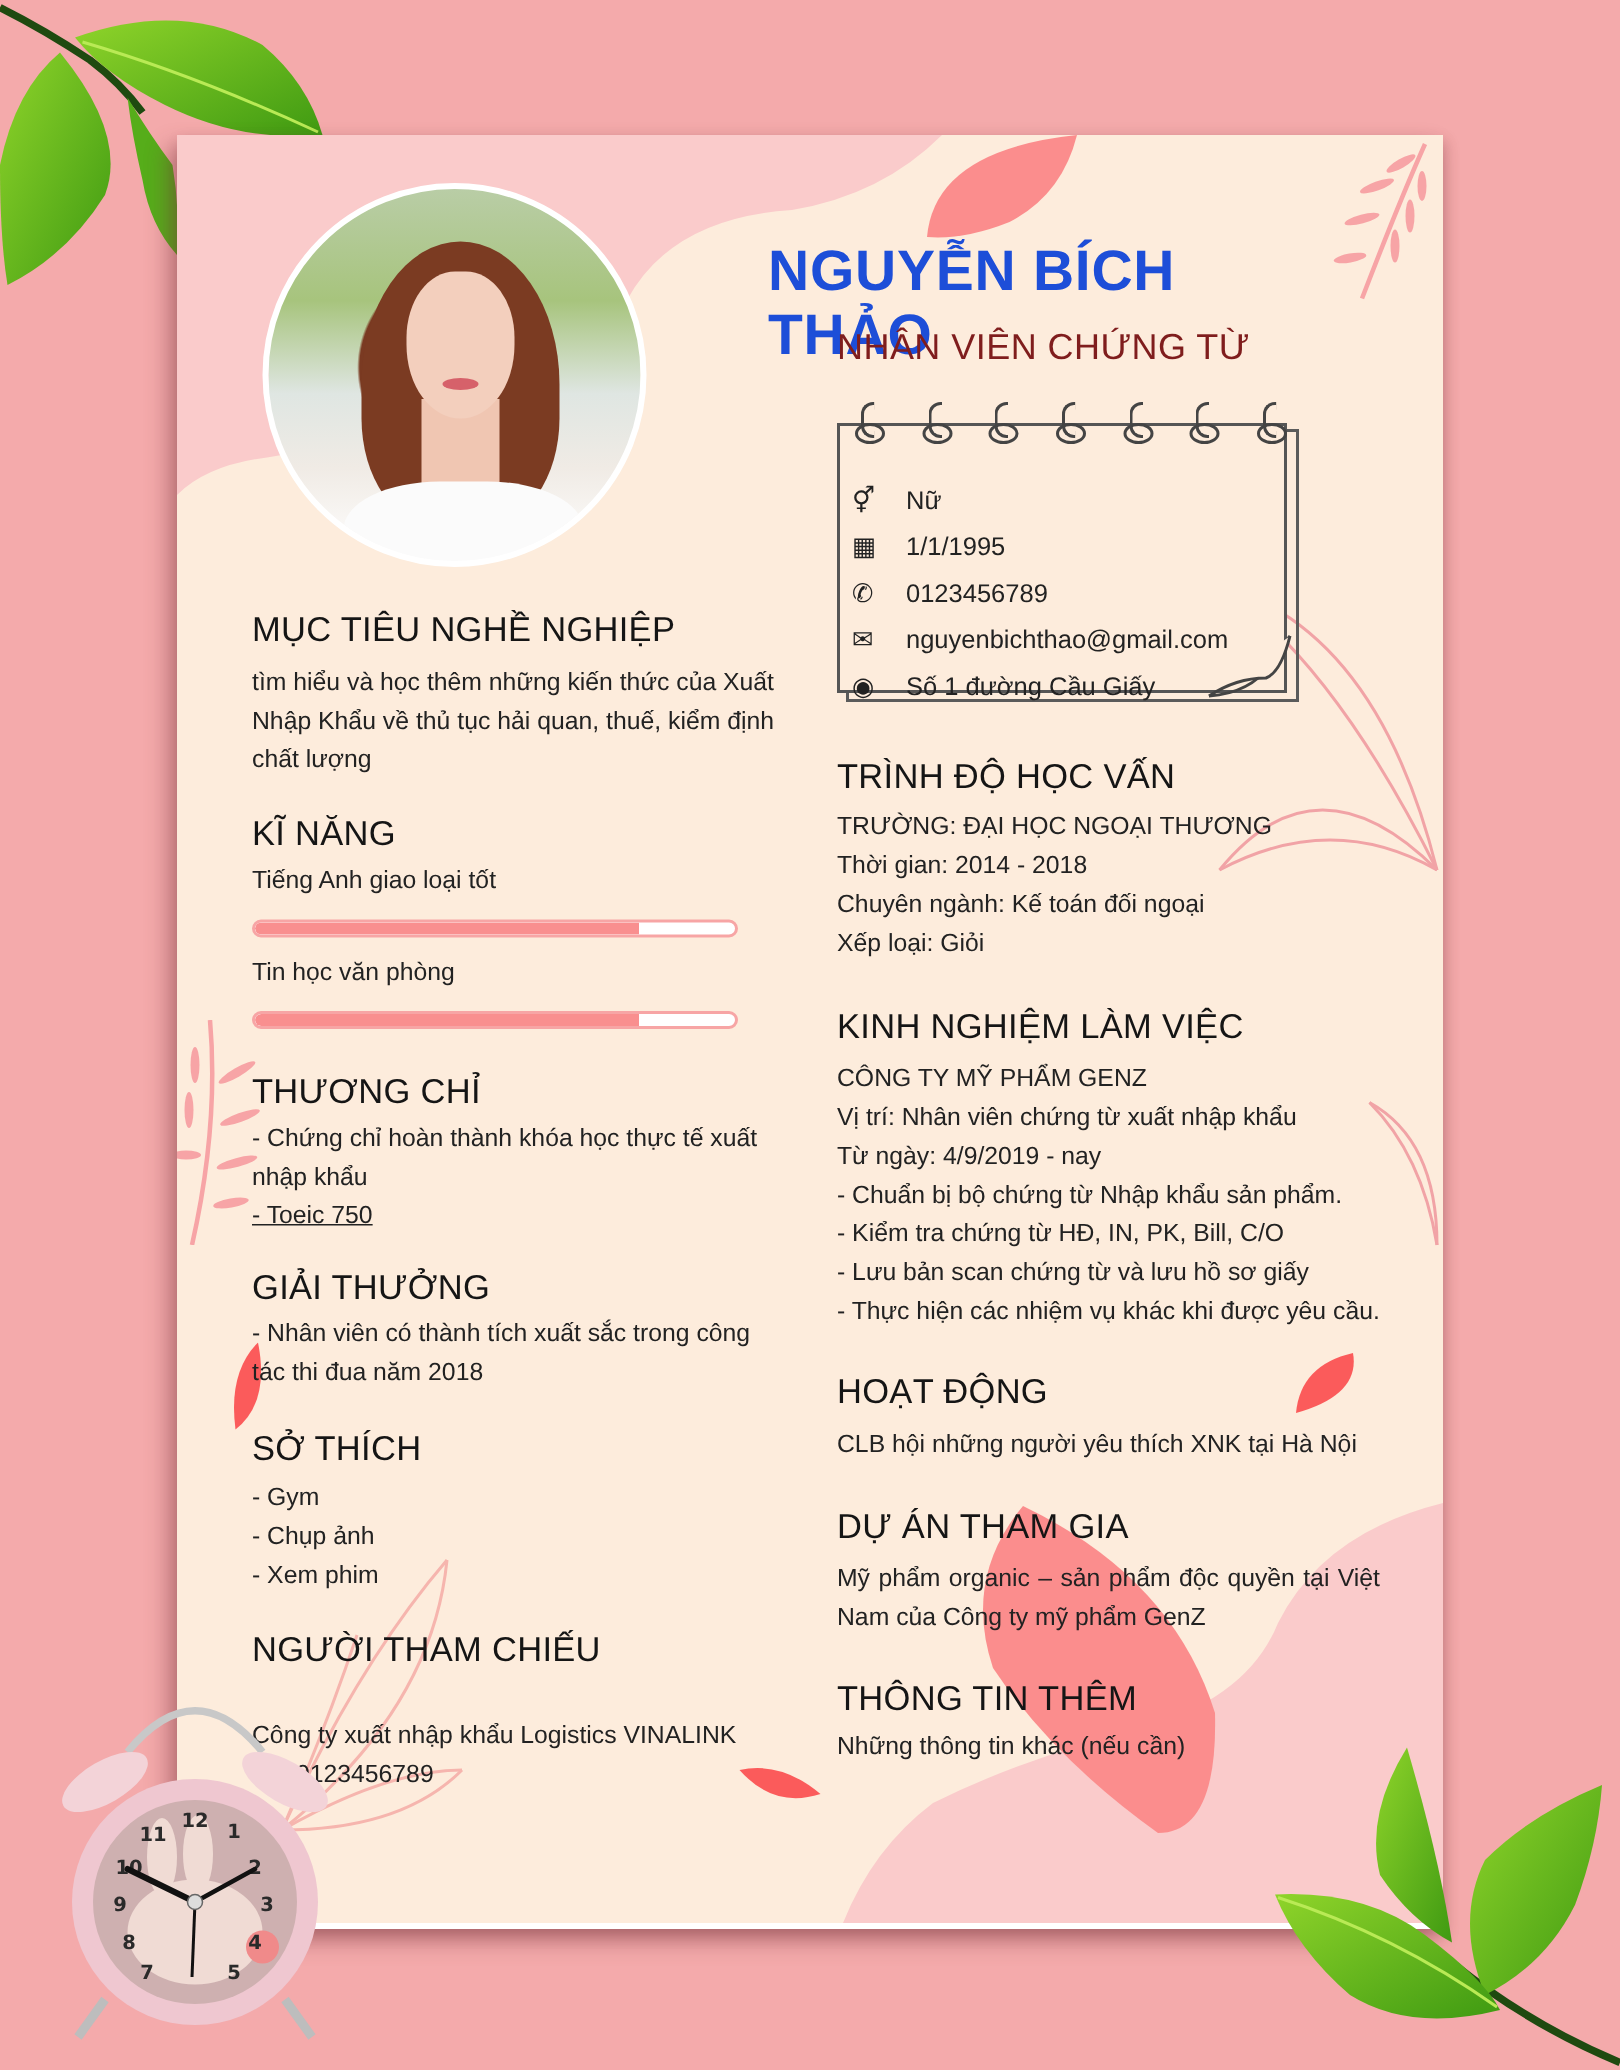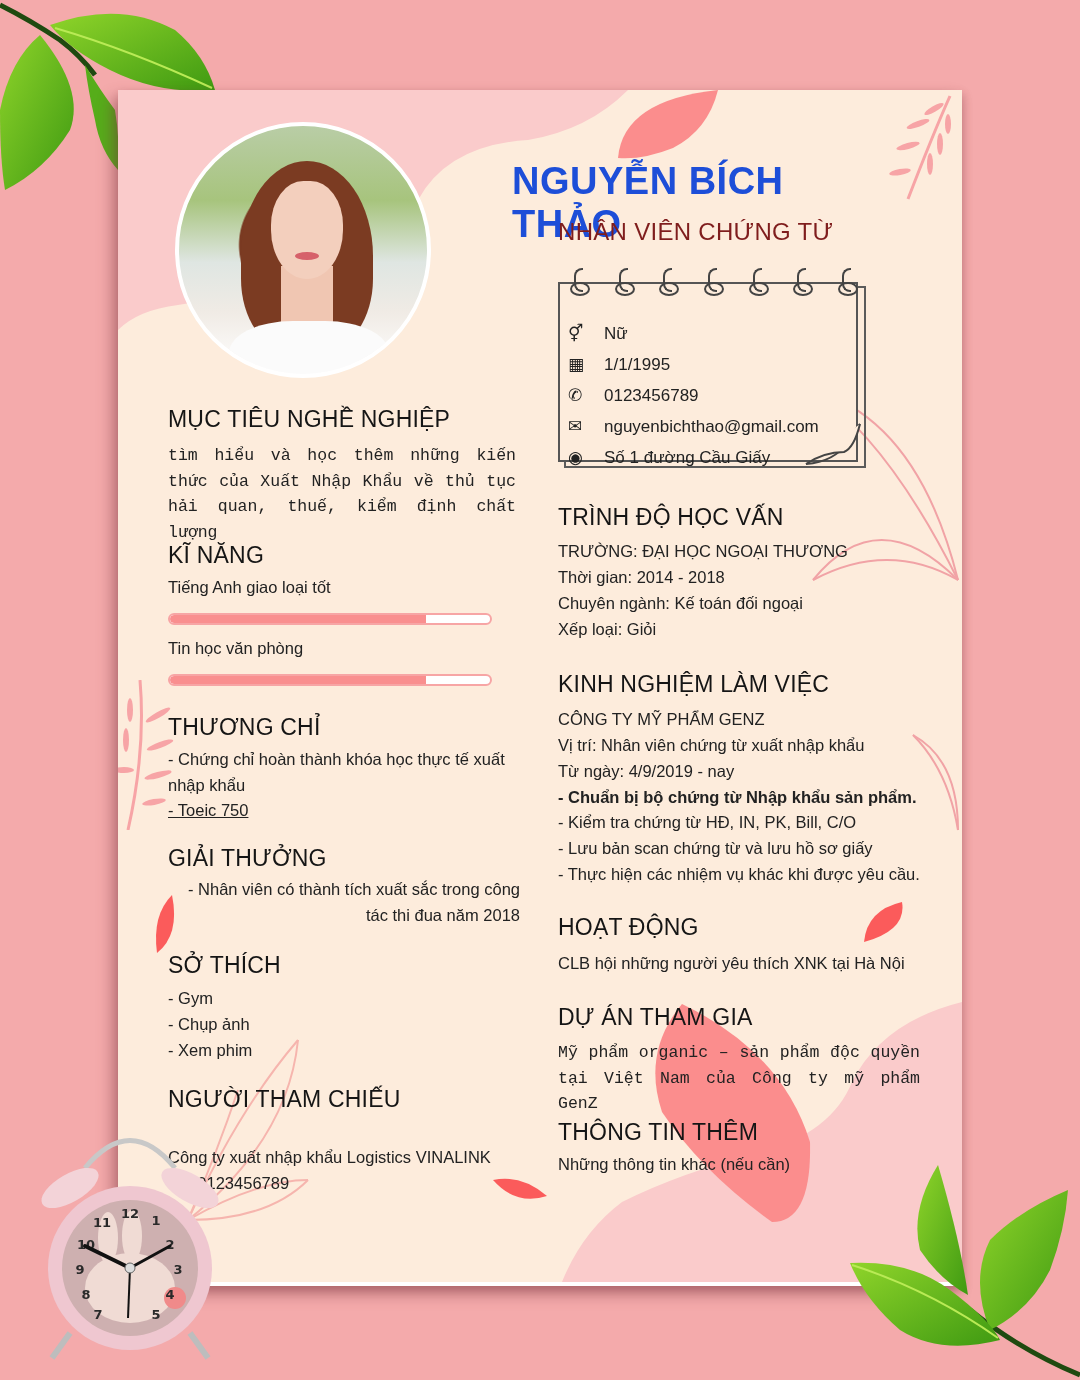--- a/index.html
+++ b/index.html
@@ -79,21 +79,21 @@
     .contact-list { position: absolute; left: 10px; top: 36px; }
     .contact-row { display: flex; align-items: center; height: 31px; font-size: 17px; color: #222; }
     .contact-row .ic { width: 36px; font-size: 17px; color: #222; display: inline-block; text-align: left; }
     .curl {
       position: absolute; right: 0; bottom: 0; width: 58px; height: 44px;
     }
 
     
     .sec-title { position: absolute; font-size: 23px; color: #151515; letter-spacing: 0.2px; }
     .sec-text { position: absolute; font-size: 16.5px; color: #222; line-height: 25.5px; }
-    .justify { text-align: justify; text-align-last: left; font-family: Liberation Mono, monospace; }
+    .justify { text-align: justify; text-align-last: left; }
 
     .bar {
       position: absolute; height: 12px; border-radius: 7px; background: #fff;
       border: 2px solid #f7a5a5; overflow: hidden;
     }
     .bar .fill { height: 100%; background: #f98f8f; border-radius: 6px 0 0 6px; }
 
     .petal { position: absolute; }
 
     
@@ -258,42 +258,42 @@
   <div class="sec-text" style="left:50px; top:546px;">Tin học văn phòng</div>
   <div class="bar" style="left:50px; top:584px; width:324px;">
       <div class="fill" style="width:80%;"></div>
     </div>
 
   <div class="sec-title" style="left:50px; top:624px;">THƯƠNG CHỈ</div>
   <div class="sec-text" style="left:50px; top:657px; width:352px;">- Chứng chỉ hoàn thành khóa học thực tế xuất nhập khẩu</div>
   <div class="sec-text" style="left:50px; top:708px;text-decoration:underline;">- Toeic 750</div>
 
   <div class="sec-title" style="left:50px; top:755px;">GIẢI THƯỞNG</div>
-  <div class="sec-text" style="left:50px; top:787px; width:352px;text-align:right;">- Nhân viên có thành tích xuất sắc trong công tác thi đua năm 2018</div>
+  <div class="sec-text" style="left:50px; top:787px; width:352px;">- Nhân viên có thành tích xuất sắc trong công tác thi đua năm 2018</div>
 
   <div class="sec-title" style="left:50px; top:862px;">SỞ THÍCH</div>
   <div class="sec-text" style="left:50px; top:896px;">- Gym</div>
   <div class="sec-text" style="left:50px; top:922px;">- Chụp ảnh</div>
   <div class="sec-text" style="left:50px; top:948px;">- Xem phim</div>
 
   <div class="sec-title" style="left:50px; top:996px;">NGƯỜI THAM CHIẾU</div>
   <div class="sec-text" style="left:50px; top:1055px;">Công ty xuất nhập khẩu Logistics VINALINK</div>
   <div class="sec-text" style="left:50px; top:1081px;">ĐT: 0123456789</div>
 
   <div class="sec-title" style="left:440px; top:414px;">TRÌNH ĐỘ HỌC VẤN</div>
   <div class="sec-text" style="left:440px; top:449px; font-weight:500;">TRƯỜNG:  ĐẠI HỌC NGOẠI THƯƠNG</div>
   <div class="sec-text" style="left:440px; top:475px;">Thời gian: 2014 - 2018</div>
   <div class="sec-text" style="left:440px; top:501px;">Chuyên ngành: Kế toán đối ngoại</div>
   <div class="sec-text" style="left:440px; top:527px;">Xếp loại: Giỏi</div>
 
   <div class="sec-title" style="left:440px; top:581px;">KINH NGHIỆM LÀM VIỆC</div>
   <div class="sec-text" style="left:440px; top:617px;">CÔNG TY MỸ PHẨM GENZ</div>
   <div class="sec-text" style="left:440px; top:643px;">Vị trí: Nhân viên chứng từ xuất nhập khẩu</div>
   <div class="sec-text" style="left:440px; top:669px;">Từ ngày: 4/9/2019 - nay</div>
-  <div class="sec-text" style="left:440px; top:695px;font-weight:bold;">- Chuẩn bị bộ chứng từ Nhập khẩu sản phẩm.</div>
+  <div class="sec-text" style="left:440px; top:695px;">- Chuẩn bị bộ chứng từ Nhập khẩu sản phẩm.</div>
   <div class="sec-text" style="left:440px; top:720px;">- Kiểm tra chứng từ HĐ, IN, PK, Bill, C/O</div>
   <div class="sec-text" style="left:440px; top:746px;">- Lưu bản scan chứng từ và lưu hồ sơ giấy</div>
   <div class="sec-text" style="left:440px; top:772px;">- Thực hiện các nhiệm vụ khác khi được yêu cầu.</div>
 
   <div class="sec-title" style="left:440px; top:824px;">HOẠT ĐỘNG</div>
   <div class="sec-text" style="left:440px; top:861px;">CLB hội những người yêu thích XNK tại Hà Nội</div>
 
   <div class="sec-title" style="left:440px; top:914px;">DỰ ÁN THAM GIA</div>
   <div class="sec-text justify" style="left:440px; top:950px; width:362px;">Mỹ phẩm organic  – sản phẩm độc quyền tại Việt Nam của Công ty mỹ phẩm GenZ</div>
 

